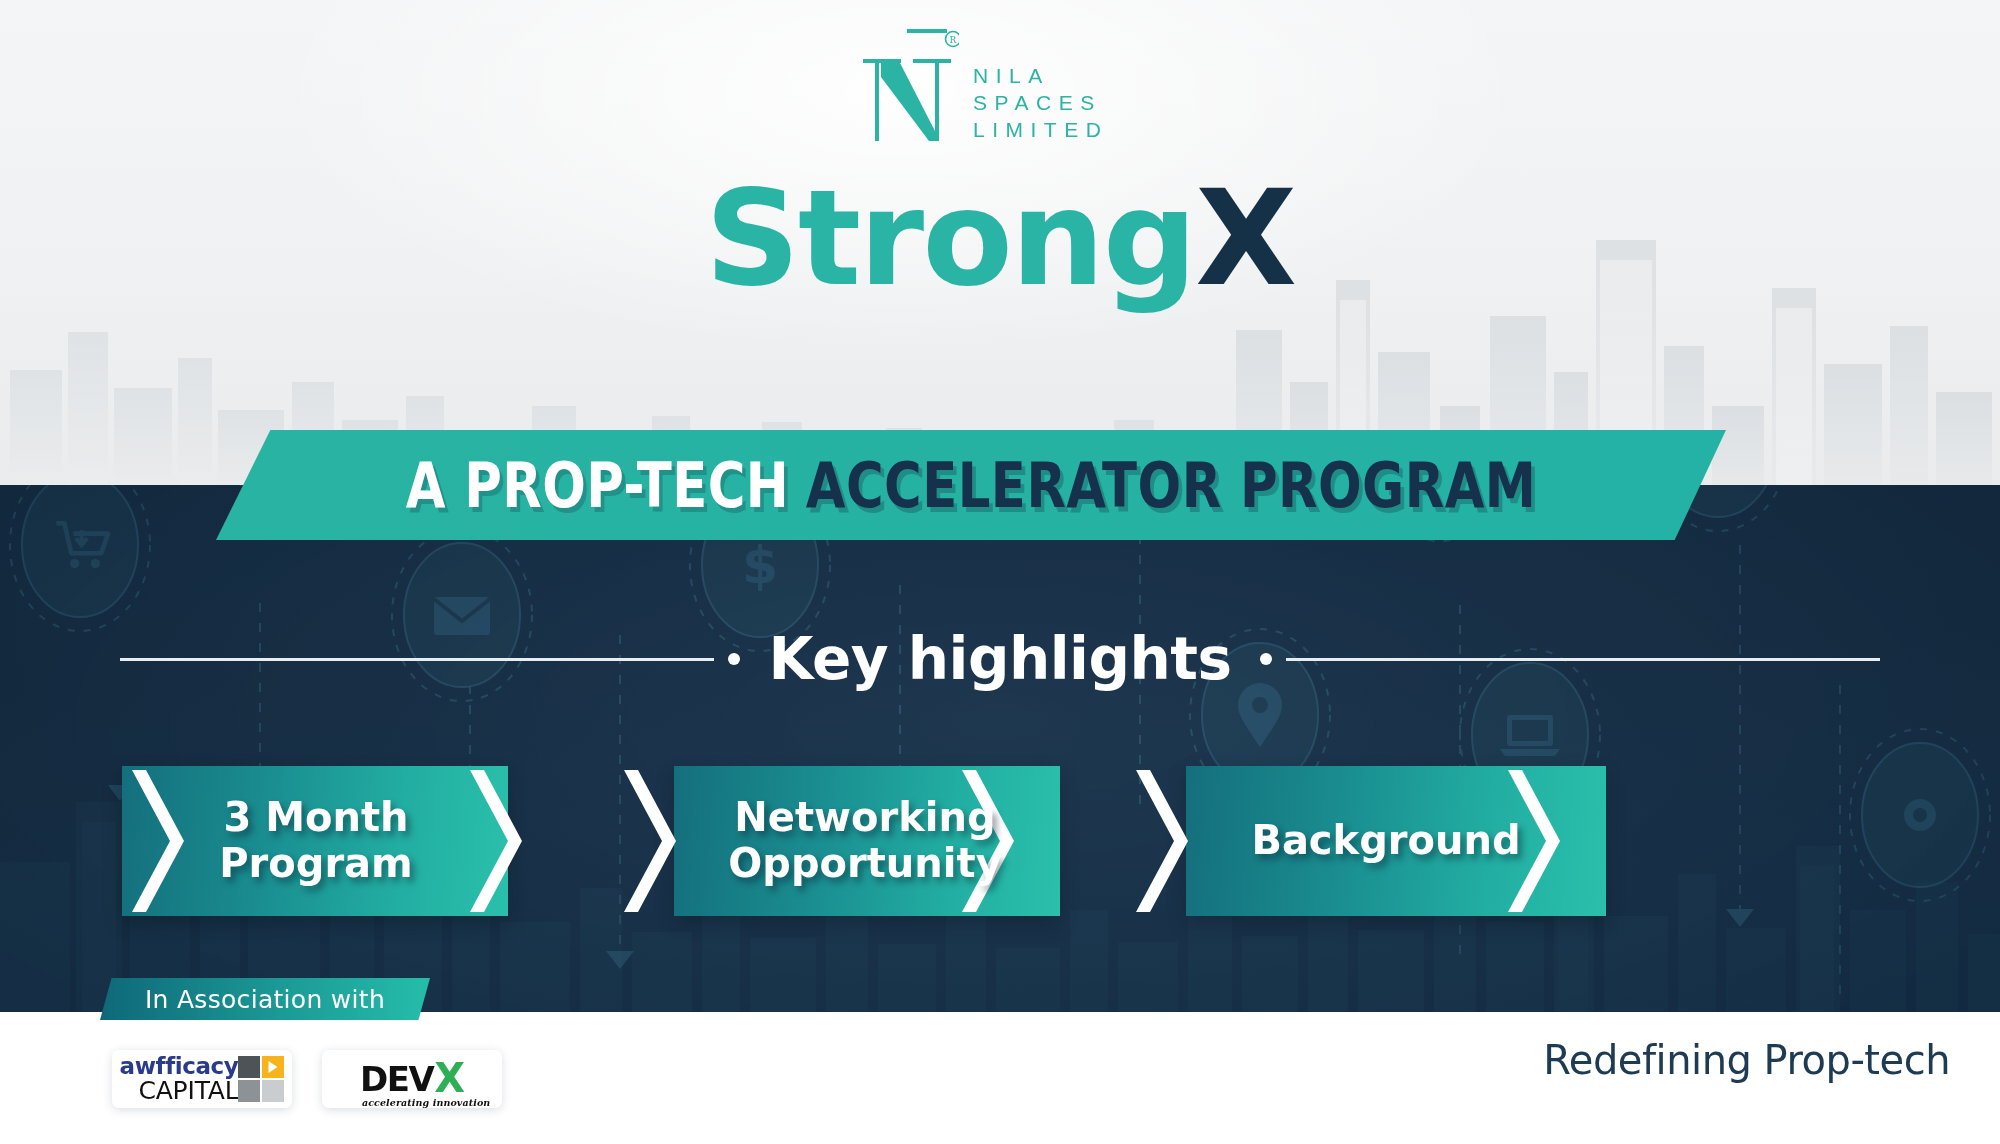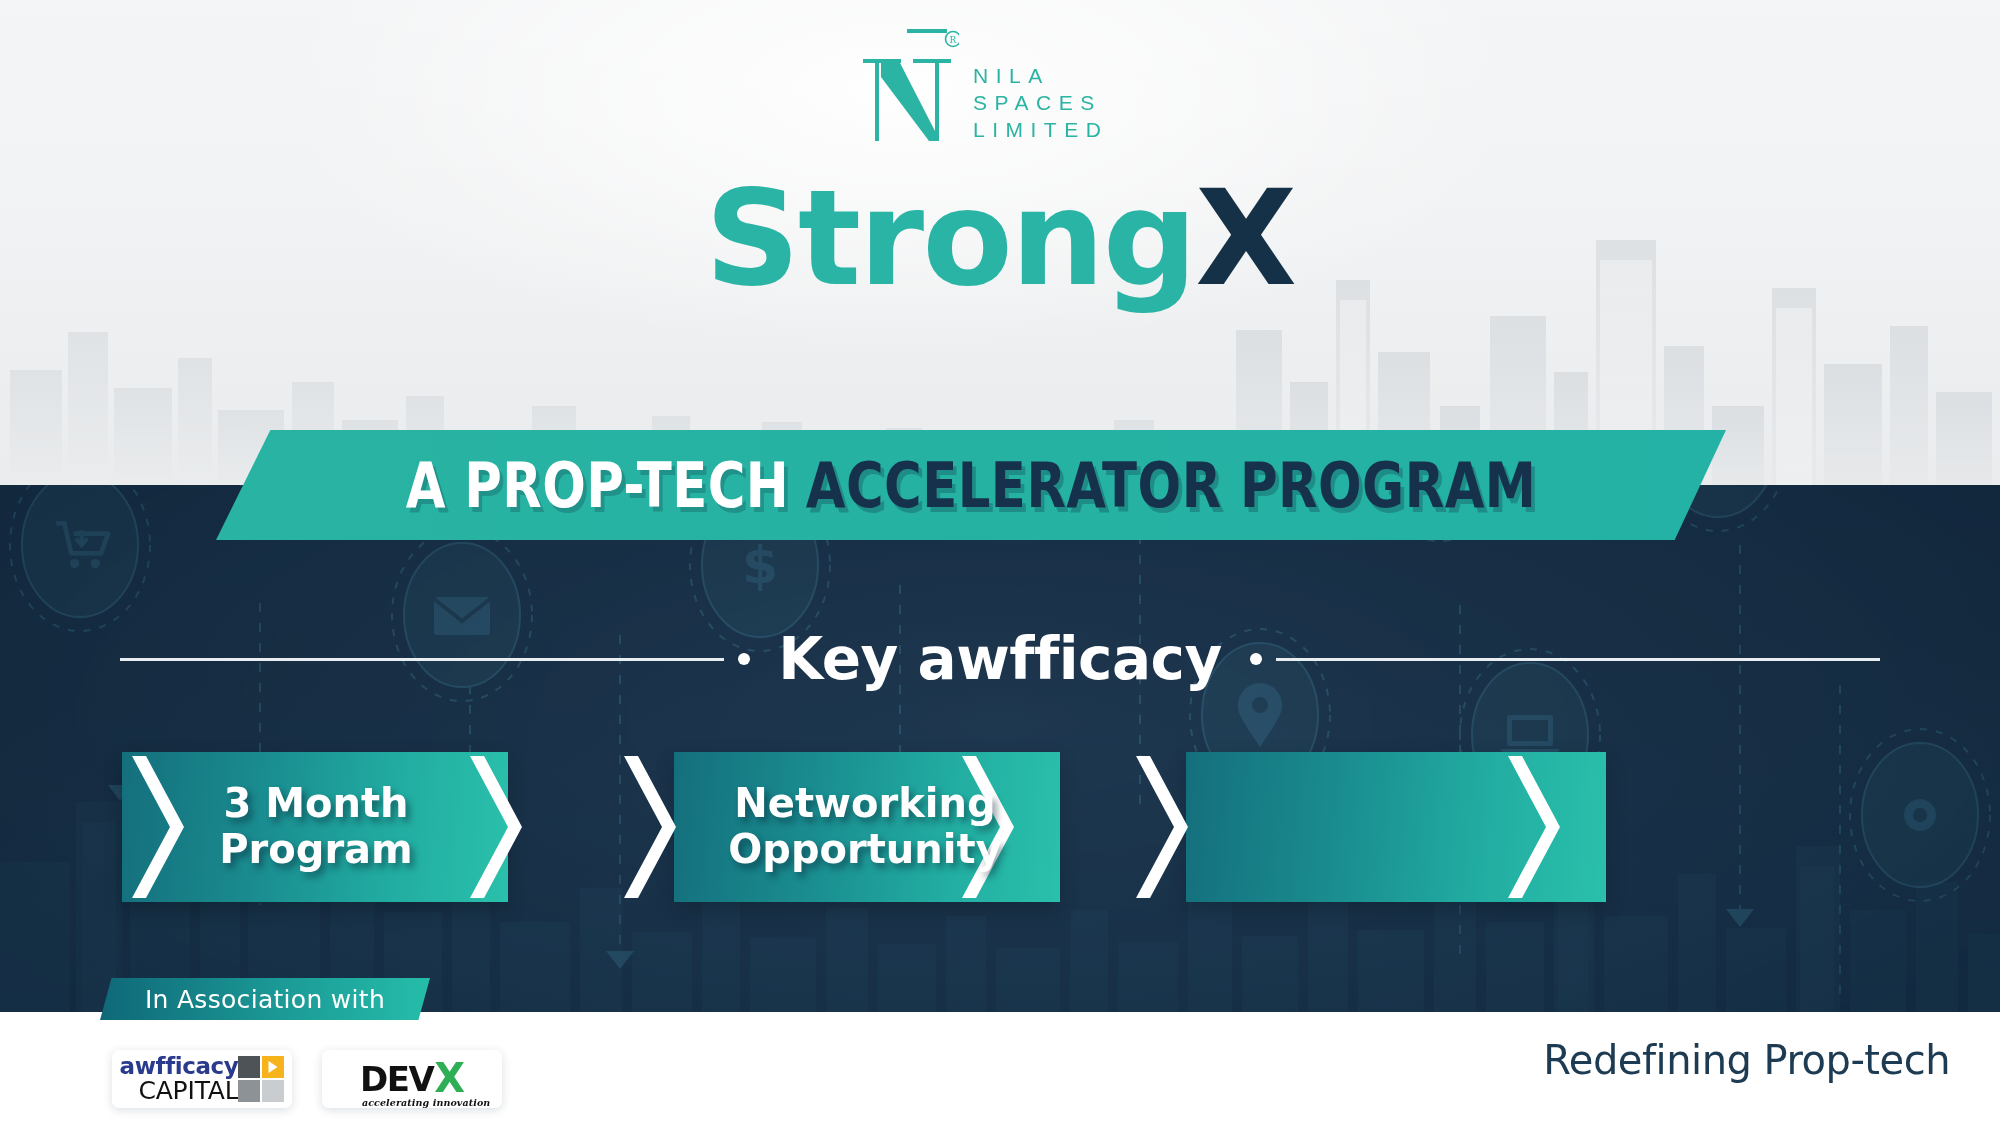--- a/index.html
+++ b/index.html
@@ -150,21 +150,21 @@
   }
 
   
   .hl-row {
     position: absolute;
     left: 0; top: 752px;
     width: 2000px; height: 150px;
   }
   .hl-item {
     position: absolute;
-    top: 0;
+    top: 14px;
     height: 150px;
   }
   .hl-bar {
     position: absolute;
     top: 0; height: 150px;
     background: linear-gradient(95deg, #146f7c 0%, #1a8e91 38%, #22aea2 72%, #2ac0ab 100%);
     box-shadow: 0 8px 18px rgba(0,0,0,.22);
   }
   .hl-label {
     position: absolute;
@@ -540,21 +540,21 @@
     <div class="ribbon-shape"></div>
     <div class="ribbon-text">
       <span class="ribbon-a">A PROP-TECH</span>
       <span class="ribbon-b">ACCELERATOR PROGRAM</span>
     </div>
   </div>
 
   <div class="kh-row">
     <div class="kh-line"></div>
     <div class="kh-dot"></div>
-    <div class="kh-title">Key awfficacy</div>
+    <div class="kh-title">Key highlights</div>
     <div class="kh-dot"></div>
     <div class="kh-line"></div>
   </div>
 
   <div class="hl-row">
 
     <div class="hl-item" style="left:66px; width:500px;">
       <div class="hl-bar" style="left:56px; width:386px;"></div>
       <svg class="chev" style="left:60px;" viewBox="0 0 66 150">
         <polygon points="6,4 20,4 58,75 20,146 6,146 44,75" fill="#ffffff"></polygon>
@@ -584,20 +584,21 @@
 
     <div class="hl-item" style="left:1130px; width:560px;">
       <div class="hl-bar" style="left:56px; width:420px;"></div>
       <svg class="chev" style="left:0px;" viewBox="0 0 66 150">
         <polygon points="6,4 20,4 58,75 20,146 6,146 44,75" fill="#ffffff"></polygon>
       </svg>
       <svg class="chev" style="left:372px;" viewBox="0 0 66 150">
         <polygon points="6,4 20,4 58,75 20,146 6,146 44,75" fill="#ffffff"></polygon>
       </svg>
       <div class="hl-label" style="left:56px; width:400px;">
+        <span>Background</span>
       </div>
     </div>
   </div>
 
   <div class="bottom-band"></div>
 
   <div class="assoc-tab">
     <div class="assoc-shape"></div>
     <div class="assoc-text">In Association with</div>
   </div>

